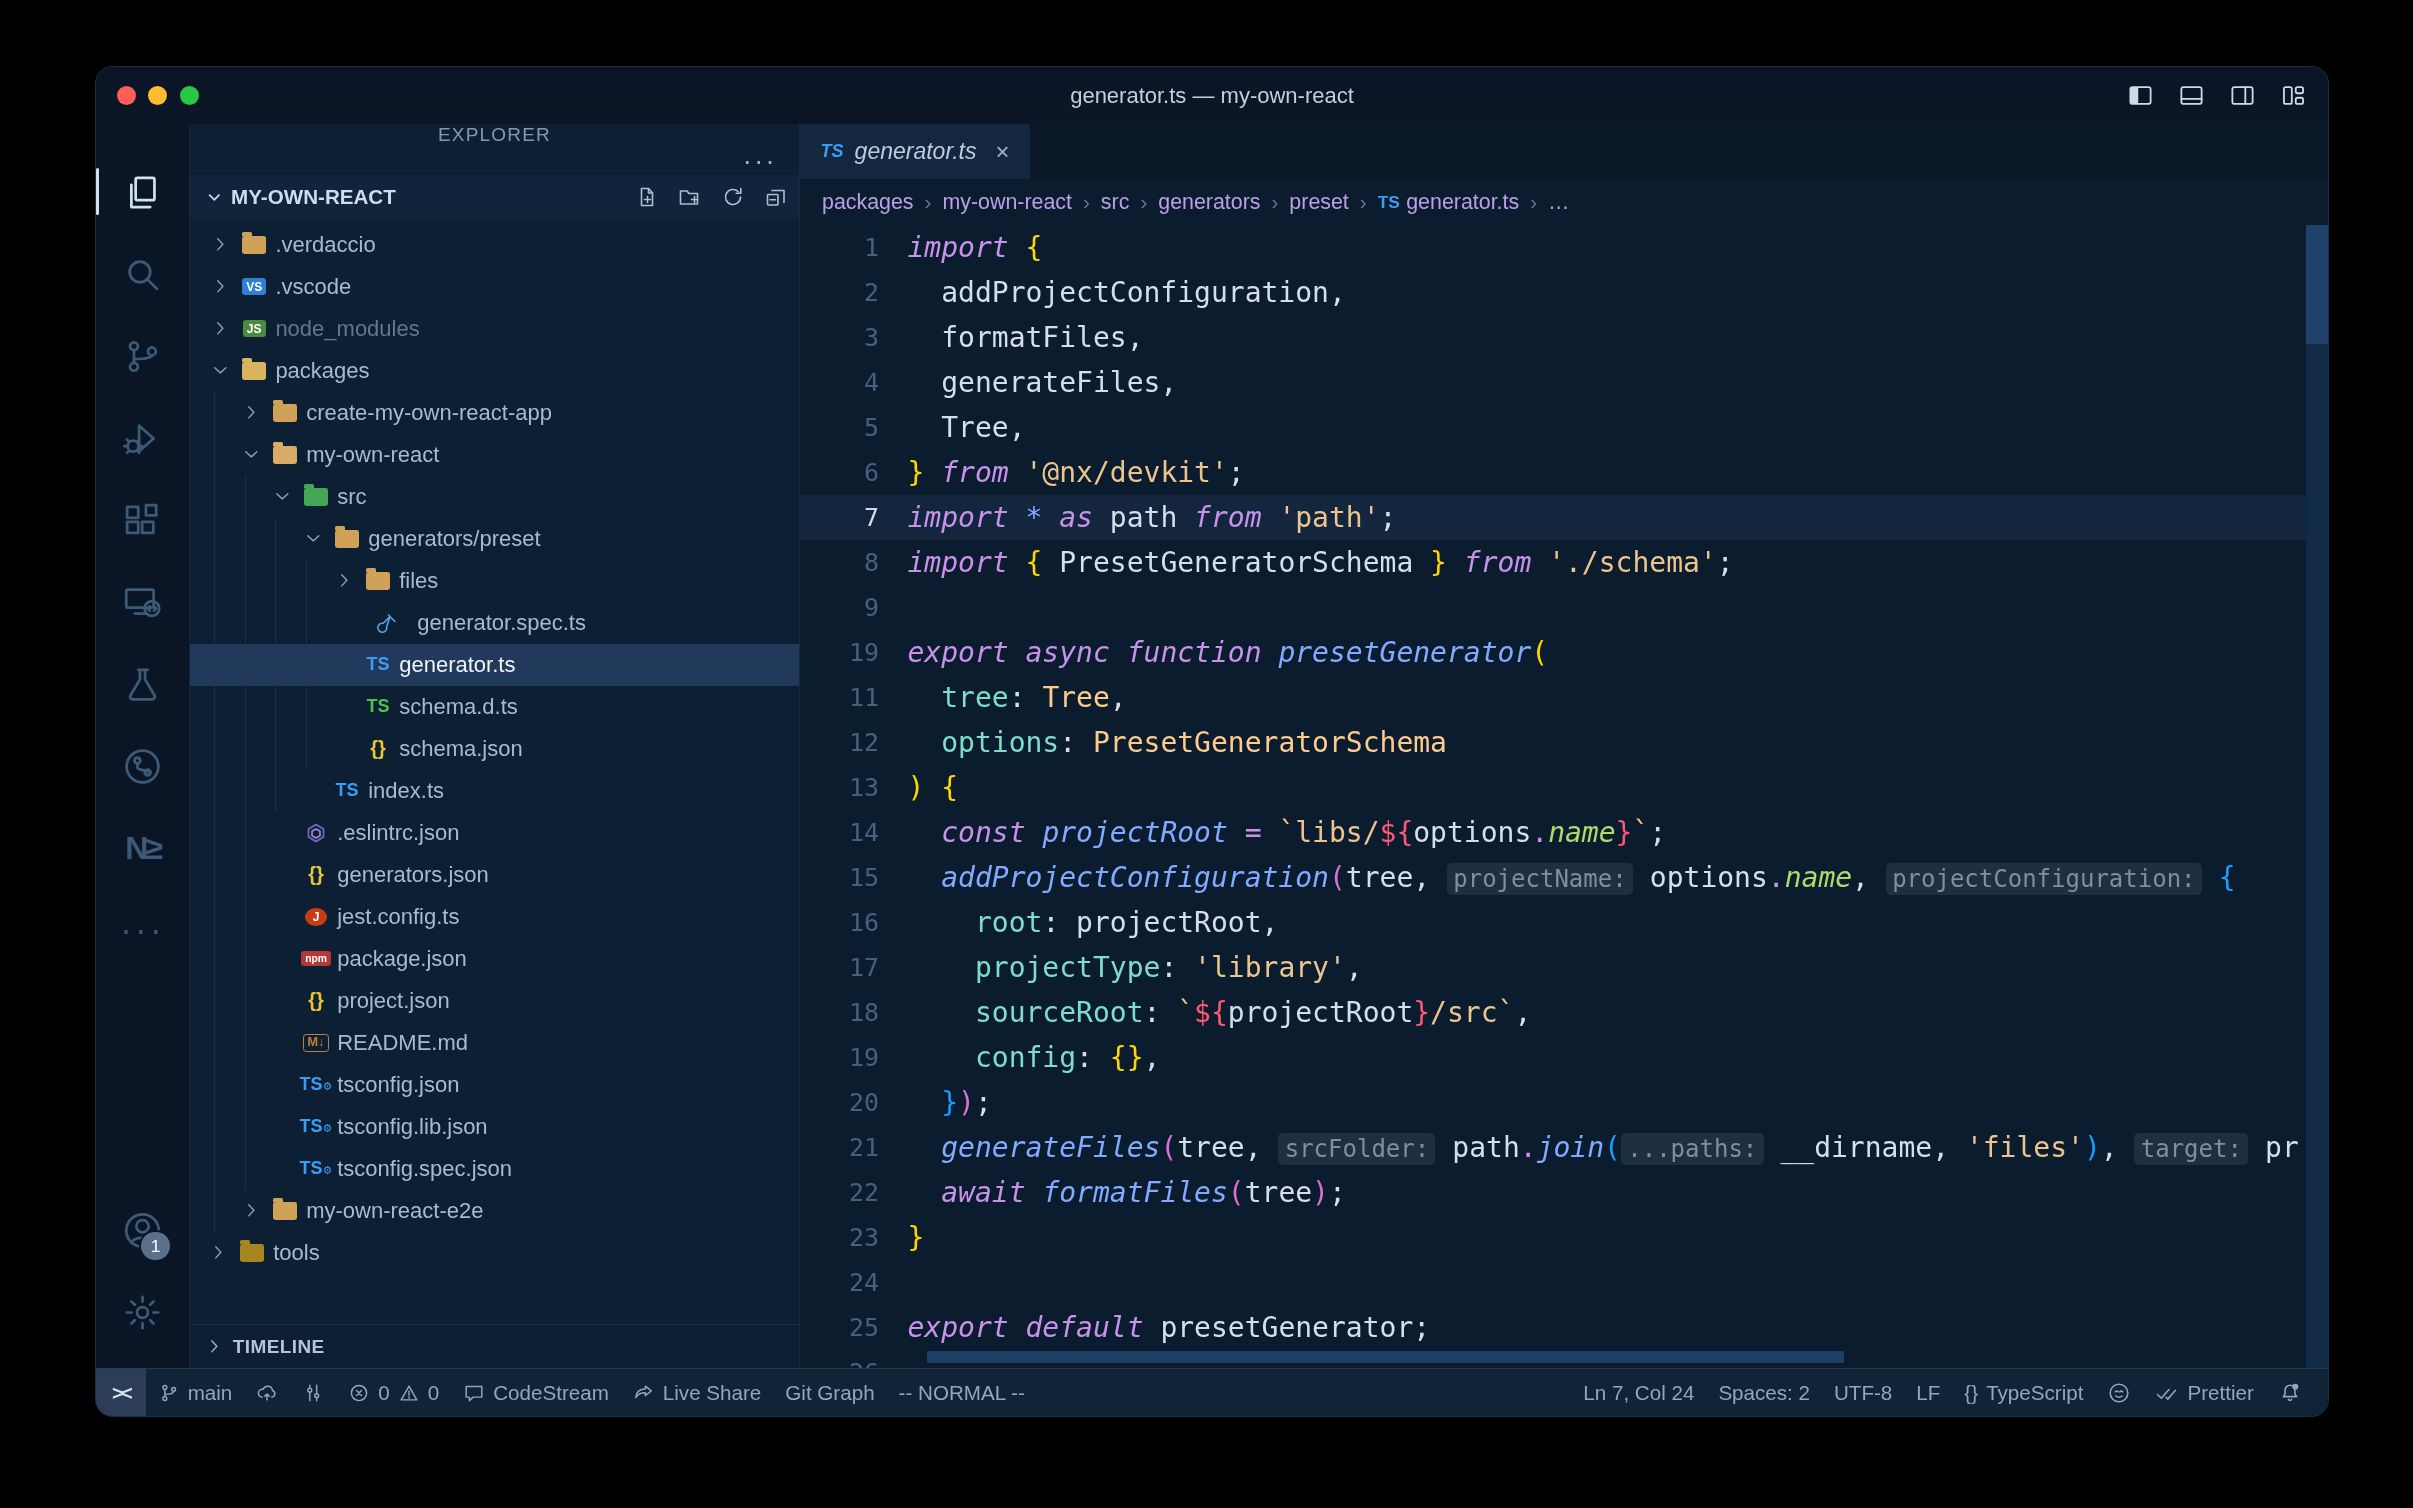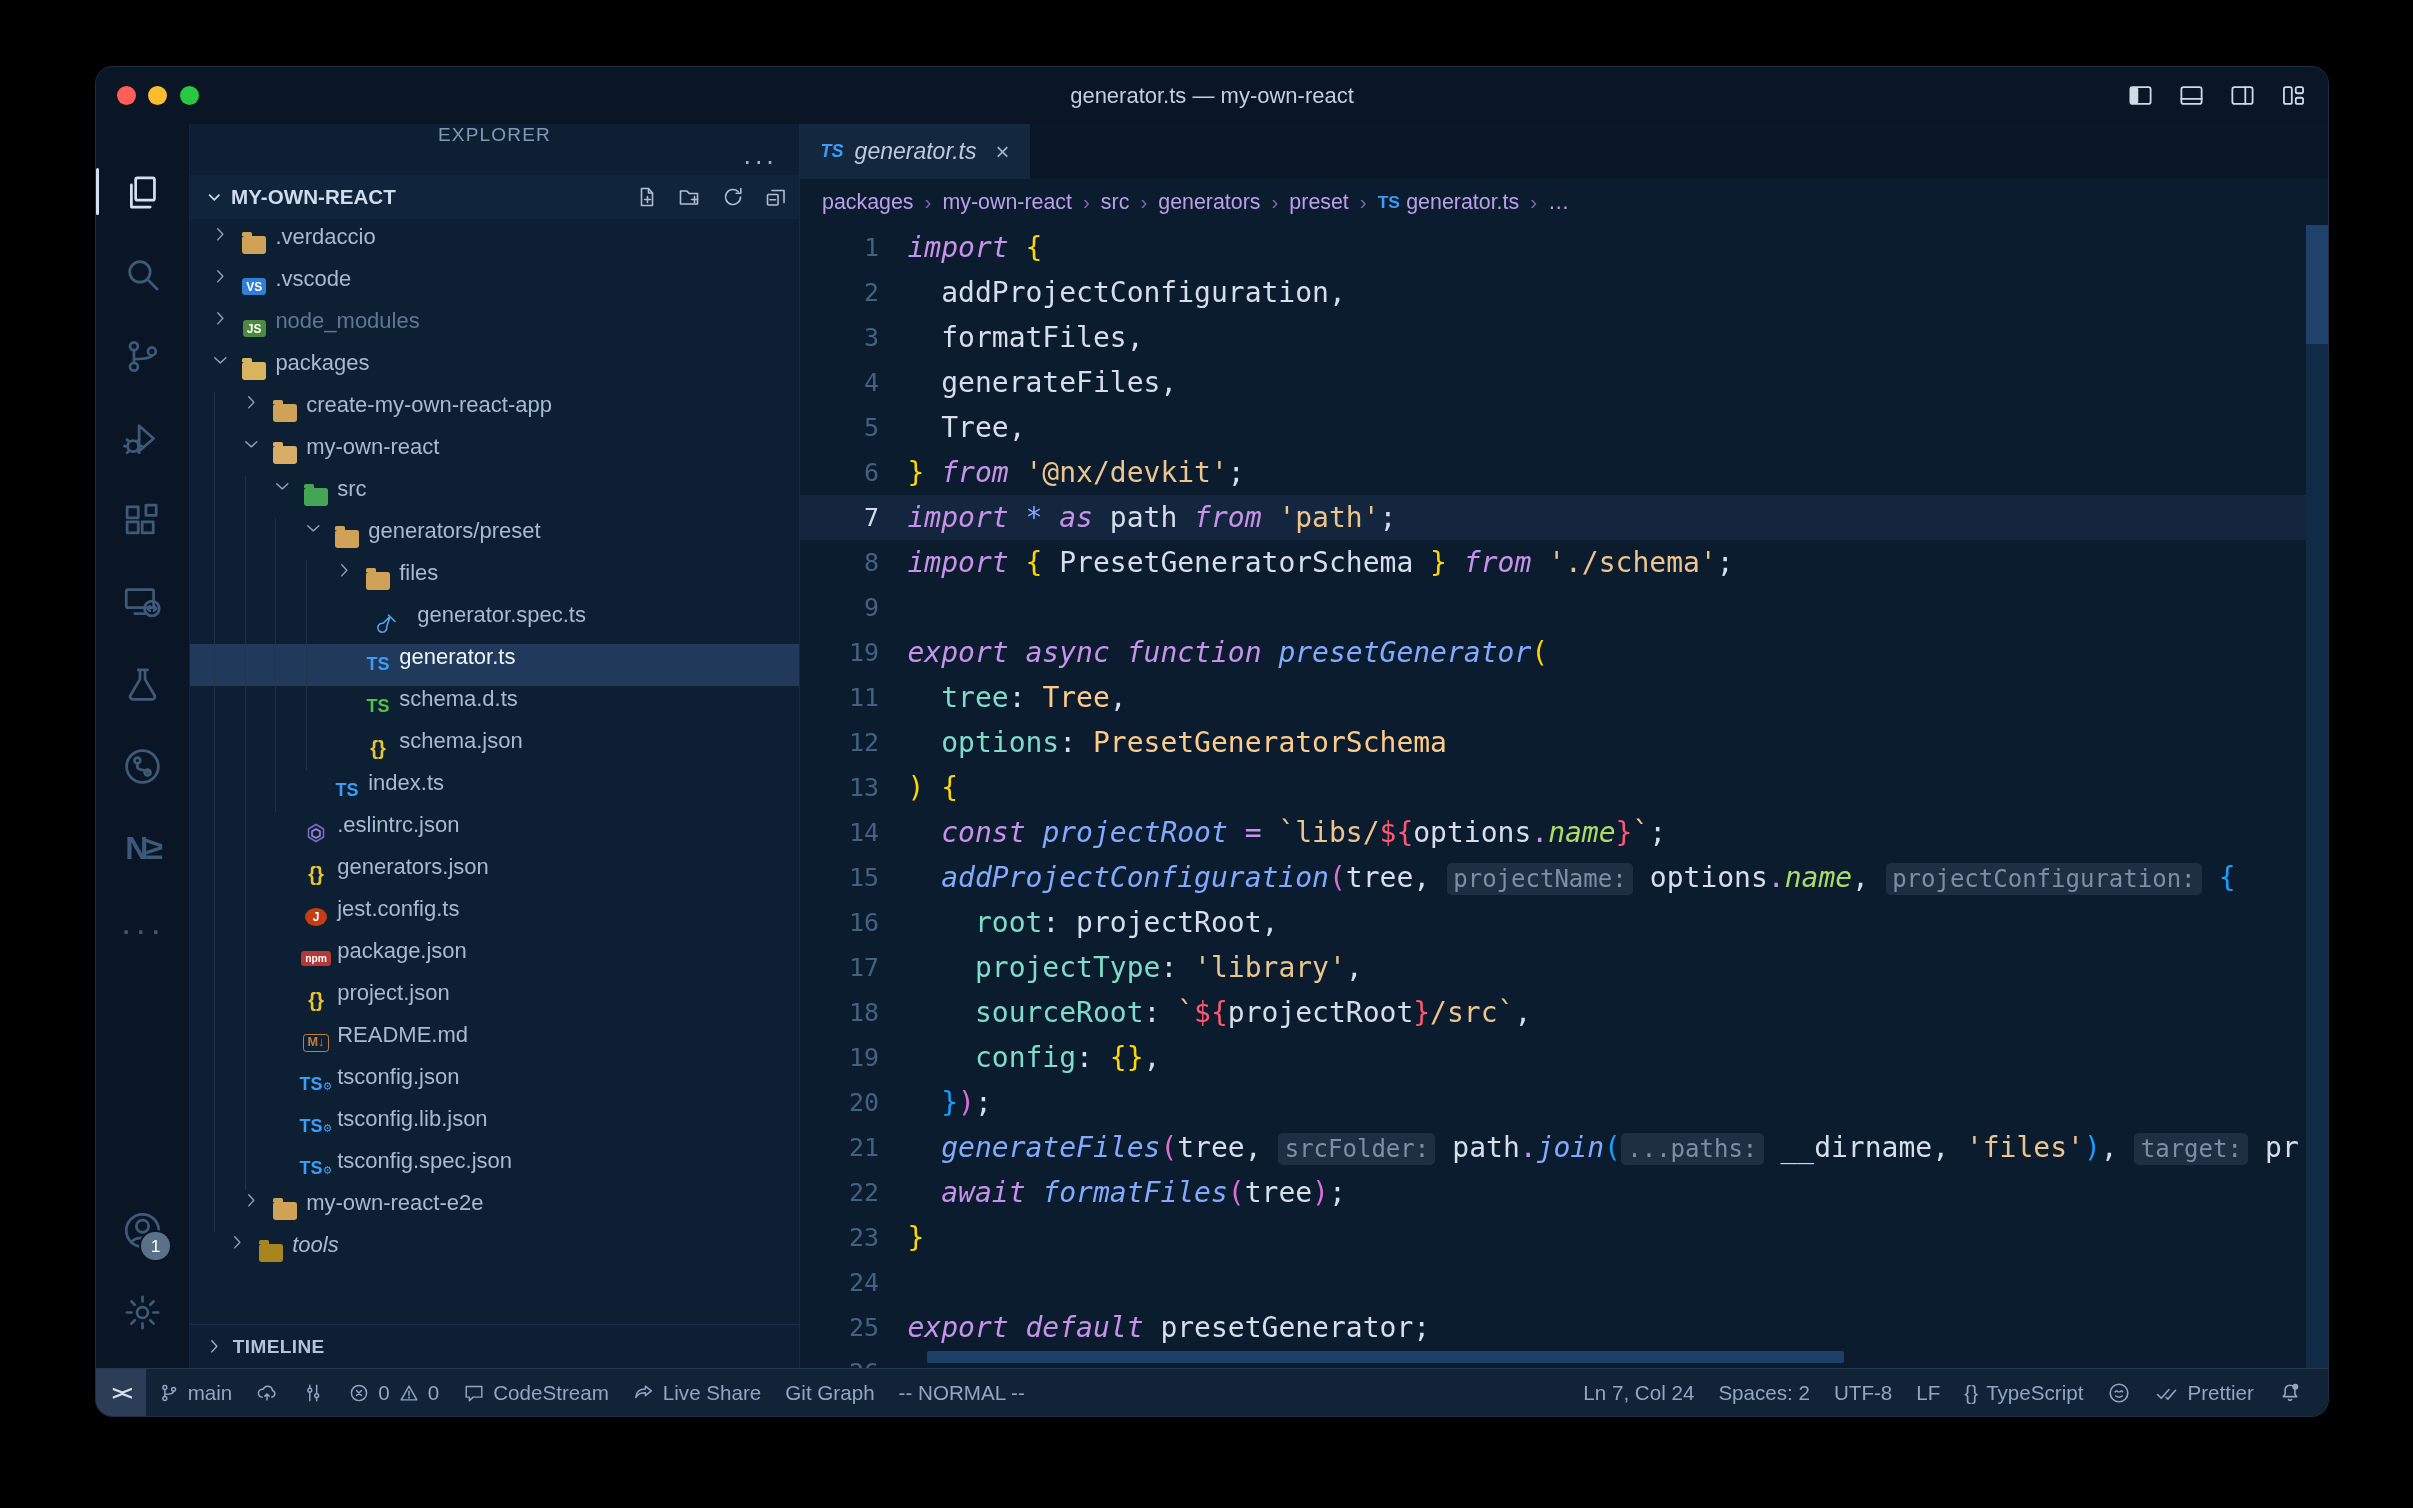--- a/index.html
+++ b/index.html
@@ -29,21 +29,21 @@
     font-size:17.4px;display:flex;align-items:center;justify-content:center;border:2.4px solid #0a1625;}
   
   .sidebar{width:609px;flex:0 0 609px;background:#0d2033;display:flex;flex-direction:column;border-right:0.8px solid #152a40;position:relative;}
   .sb-header{height:51px;display:flex;align-items:center;padding:0 22px;color:#8299b3;font-size:19px;letter-spacing:1.2px;flex-direction:column;}
   .sb-header .dots{margin-left:auto;color:#9db1c8;font-size:27px;letter-spacing:2.4px;cursor:pointer;}
   .project-row{height:44px;display:flex;align-items:center;padding:0 11px 0 14.2px;color:#cfdcec;font-weight:bold;font-size:20.6px;background:#10253b;}
   .project-row .chev{margin-right:6.3px;display:flex;}
   .proj-actions{margin-left:auto;display:flex;gap:19px;color:#aebfd3;}
   .proj-actions span{cursor:pointer;display:flex;}
   .tree{flex:1;overflow:hidden;padding-top:4.7px;}
-  .trow{height:42px;display:flex;color:#a6bbd1;font-size:22px;cursor:pointer;white-space:nowrap;}
+  .trow{height:42px;display:flex;align-items:center;color:#a6bbd1;font-size:22px;cursor:pointer;white-space:nowrap;}
   .trow .chev{width:32px;flex:0 0 32px;display:flex;justify-content:center;color:#8ba2ba;}
   .trow .spacer{width:32px;flex:0 0 32px;}
   .trow .fic{width:36px;flex:0 0 36px;display:flex;justify-content:center;align-items:center;}
   .trow.selected{background:#21395a;color:#eef4fb;}
   .trow.dimmed{color:#5d7890;}
   .trow .lbl{margin-left:3.2px;}
   .ic-folder{width:24px;height:18px;border-radius:2.4px;position:relative;display:inline-block;}
   .ic-folder::before{content:"";position:absolute;left:0;top:-4px;width:10.3px;height:4.7px;border-radius:1.6px 1.6px 0 0;background:inherit;}
   .badge-ts{font-weight:bold;font-size:18px;}
   .badge-js{font-weight:bold;font-size:20px;color:#e8c533;}
@@ -467,21 +467,21 @@
             <span class="chev">
               <svg viewBox="0 0 24 24" width="20.6" height="20.6" fill="none" stroke="currentColor" stroke-width="1.6" stroke-linecap="round" stroke-linejoin="round">
                 <path d="M9 5.5l6 6.5-6 6.5"></path>
               </svg>
             </span>
             <span class="fic">
               <span class="ic-folder" style="background:#cfa258"></span>
             </span>
             <span class="lbl">my-own-react-e2e</span>
           </div>
-          <div class="trow" style="padding-left: 31px; font-style: italic;">
+          <div class="trow" style="padding-left: 12px;">
             <span class="chev">
               <svg viewBox="0 0 24 24" width="20.6" height="20.6" fill="none" stroke="currentColor" stroke-width="1.6" stroke-linecap="round" stroke-linejoin="round">
                 <path d="M9 5.5l6 6.5-6 6.5"></path>
               </svg>
             </span>
             <span class="fic">
               <span class="ic-folder" style="background:#a8861f"></span>
             </span>
             <span class="lbl">tools</span>
           </div>

